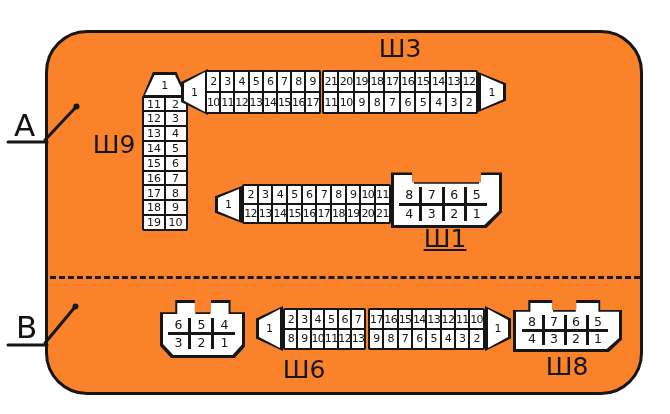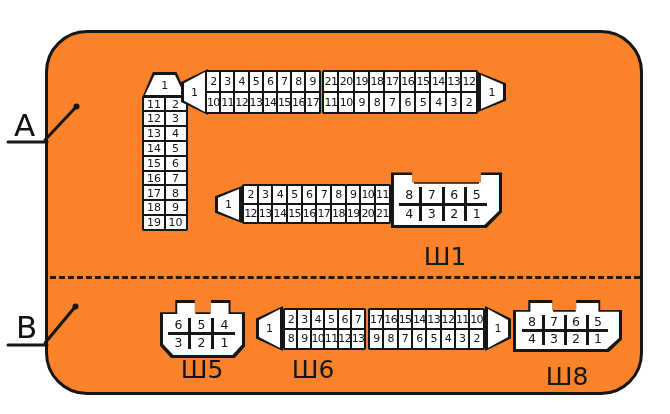--- a/index.html
+++ b/index.html
@@ -17,25 +17,25 @@
 
   .zone-label { position:absolute; font-size:31px; color:#111; line-height:1; }
   .zl-a { left:14px; top:110px; }
   .zl-b { left:16px; top:312px; }
 
   .conn-label { position:absolute; width:64px; text-align:center; font-size:25px; line-height:1; color:#161616; }
   .lbl-sh2 { left:231px; top:36px; }
   .lbl-sh3 { left:368px; top:36px; }
   .lbl-sh9 { left:82px;  top:132px; }
   .lbl-sh4 { left:273px; top:229px; }
-  .lbl-sh1 { left:413px; top:244px; }
+  .lbl-sh1 { left:413px; top:226px;text-decoration:underline; }
   .lbl-sh5 { left:170px; top:357px; }
-  .lbl-sh6 { left:281px; top:357px; }
+  .lbl-sh6 { left:272px; top:357px; }
   .lbl-sh7 { left:378px; top:357px; }
-  .lbl-sh8 { left:535px; top:364px; }
+  .lbl-sh8 { left:535px; top:354px; }
 
   
   .pinrow { position:absolute; display:flex; }
   .cell { flex:1 1 0; background:#ffffff; border:2.5px solid #161616; border-radius:2px;
           margin-left:-2.5px; display:flex; align-items:center; justify-content:center;
           font-size:11px; letter-spacing:-0.6px; color:#141414; overflow:hidden; }
   .cell:first-child { margin-left:0; }
 
   .sh2-top { left:205px; top:70px;   width:116px; height:23px; }
   .sh2-bot { left:205px; top:90.5px; width:116px; height:23px; }
@@ -103,20 +103,21 @@
     <line x1="45" y1="140" x2="76" y2="107" stroke="#161616" stroke-width="3" stroke-linecap="round"></line>
     <circle cx="76.5" cy="106.5" r="3" fill="#161616"></circle>
     <line x1="8" y1="345" x2="47" y2="345" stroke="#161616" stroke-width="3" stroke-linecap="round"></line>
     <line x1="45" y1="343" x2="75" y2="307" stroke="#161616" stroke-width="3" stroke-linecap="round"></line>
     <circle cx="75.5" cy="306.5" r="3" fill="#161616"></circle>
   </svg>
 
   <div class="zone-label zl-a">A</div>
   <div class="zone-label zl-b">B</div>
 
+  <div class="conn-label lbl-sh9">Ш9</div>
   <div class="shape trap sh9-trap">
     <div class="shape-in trap"></div>
     <span class="pin1">1</span>
   </div>
   <div class="vcol sh9-left">
       <div class="vcell">11</div>
       <div class="vcell">12</div>
       <div class="vcell">13</div>
       <div class="vcell">14</div>
       <div class="vcell">15</div>
@@ -155,20 +156,21 @@
       <div class="cell">10</div>
       <div class="cell">11</div>
       <div class="cell">12</div>
       <div class="cell">13</div>
       <div class="cell">14</div>
       <div class="cell">15</div>
       <div class="cell">16</div>
       <div class="cell">17</div>
     </div>
 
+  <div class="conn-label lbl-sh3">Ш3</div>
   <div class="pinrow sh3-top">
       <div class="cell">21</div>
       <div class="cell">20</div>
       <div class="cell">19</div>
       <div class="cell">18</div>
       <div class="cell">17</div>
       <div class="cell">16</div>
       <div class="cell">15</div>
       <div class="cell">14</div>
       <div class="cell">13</div>
@@ -236,21 +238,20 @@
           <div class="bcell">2</div>
           <div class="bcell">1</div>
         </div>
       <div class="xv" style="left:calc(25% - 1.5px)"></div>
       <div class="xv" style="left:calc(50% - 1.5px)"></div>
       <div class="xv" style="left:calc(75% - 1.5px)"></div>
       <div class="xh"></div>
     </div>
   </div>
 
-  <div class="conn-label lbl-sh5">Ш5</div>
   <div class="shape blk5 sh5-blk">
     <div class="shape-in blk5"></div>
     <div class="block-grid sh5-grid">
       <div class="brow">
           <div class="bcell">6</div>
           <div class="bcell">5</div>
           <div class="bcell">4</div>
         </div>
       <div class="brow">
           <div class="bcell">3</div>

